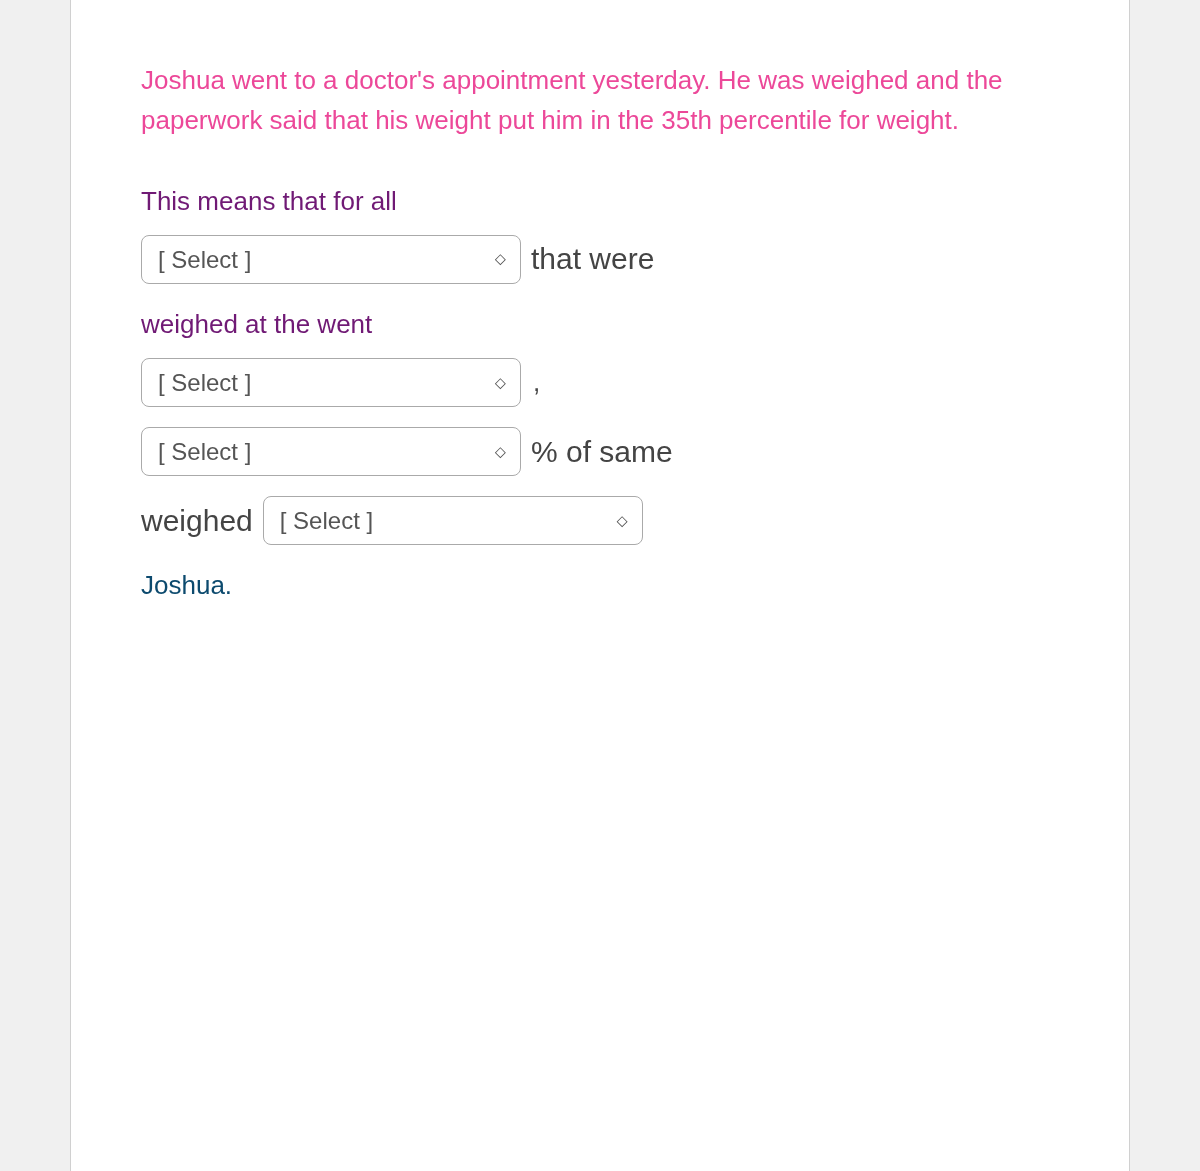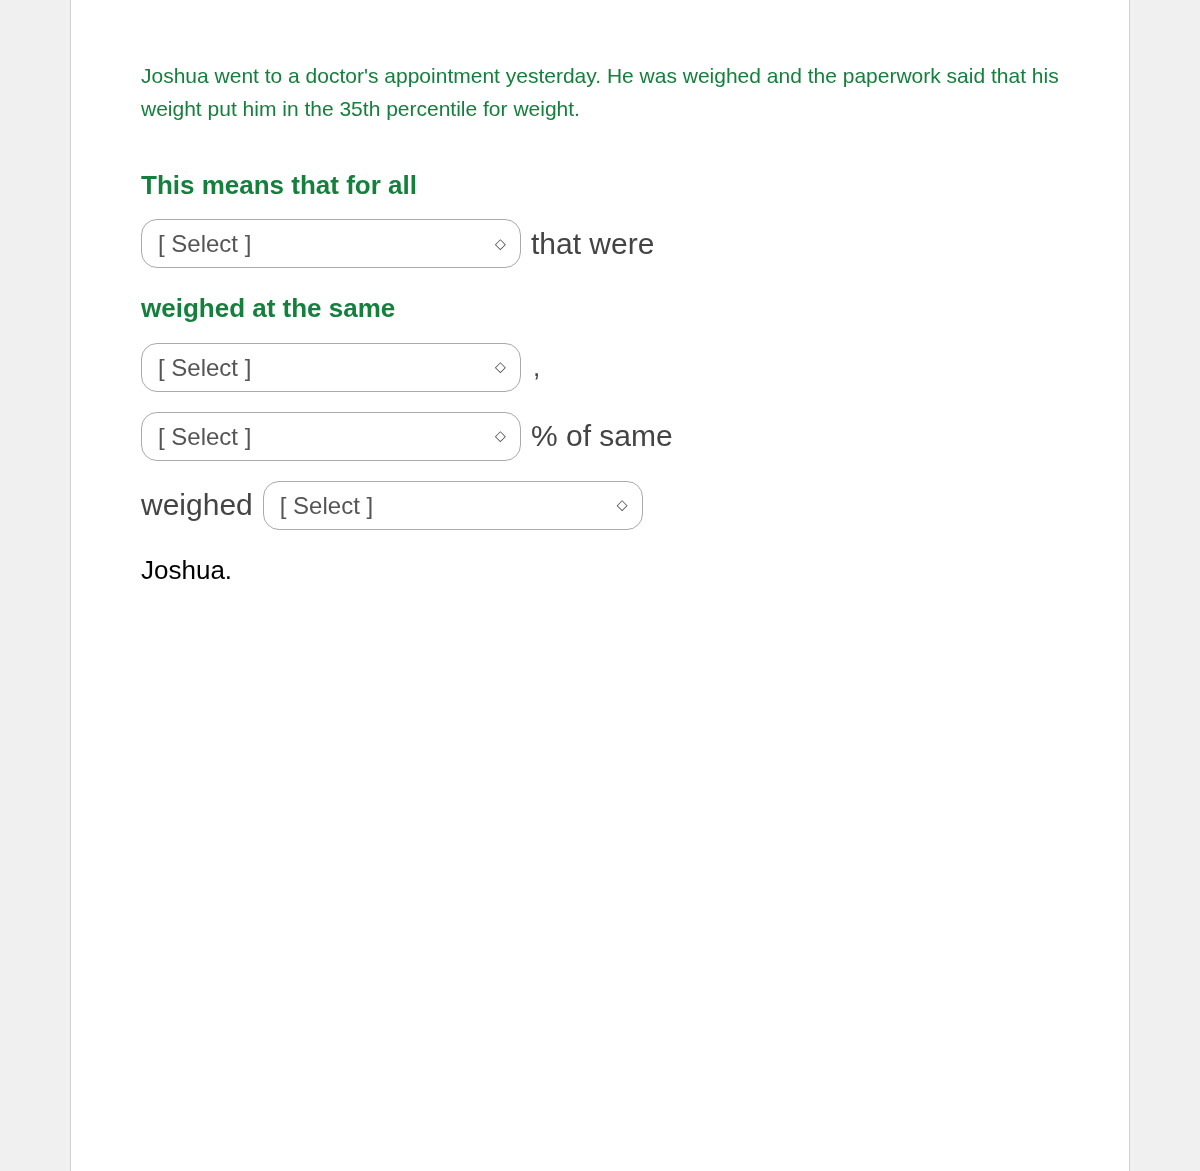--- a/index.html
+++ b/index.html
@@ -20,33 +20,33 @@
     .page-container {
       background-color: #ffffff;
       width: 1060px;
       min-height: 1171px;
       padding: 60px 70px;
       border-left: 1px solid #d0d0d0;
       border-right: 1px solid #d0d0d0;
     }
 
     .passage-text {
-      font-size: 21px;
-      color: #15803d;
+      font-size: 26px;
+      color: #ec4899;
       line-height: 1.55;
       margin-bottom: 40px;
       font-weight: 400;
     }
 
     .select-wrapper {
       display: inline-flex;
       align-items: center;
       position: relative;
       border: 1.5px solid #aaaaaa;
-      border-radius: 16px;
+      border-radius: 8px;
       background-color: #ffffff;
       padding: 10px 40px 10px 16px;
       min-width: 380px;
       cursor: pointer;
       vertical-align: middle;
     }
 
     .select-wrapper select {
       appearance: none;
       -webkit-appearance: none;
@@ -79,29 +79,28 @@
       color: #444444;
     }
 
     .label-text {
       font-size: 30px;
       color: #444444;
     }
 
     .section-text {
       font-size: 26px;
-      color: #15803d;
+      color: #701a75;
       margin-bottom: 14px;
       line-height: 1.55;
-      font-weight: bold;
     }
 
     .final-text {
       font-size: 26px;
-      color: #000000;
+      color: #0c4a6e;
       line-height: 1.55;
     }
 
     .comma {
       font-size: 26px;
       color: #444444;
       margin-left: 2px;
     }
   </style>
 </head>
@@ -119,21 +118,21 @@
         <option>[ Select ]</option>
         <option>boys</option>
         <option>girls</option>
         <option>children</option>
       </select>
       <span class="select-arrow">⬦</span>
     </div>
     <span class="label-text">that were</span>
   </div>
 
-  <p class="section-text">weighed at the same</p>
+  <p class="section-text">weighed at the went</p>
 
   <div class="sentence-row">
     <div class="select-wrapper">
       <select>
         <option>[ Select ]</option>
         <option>time</option>
         <option>age</option>
         <option>height</option>
       </select>
       <span class="select-arrow">⬦</span>

